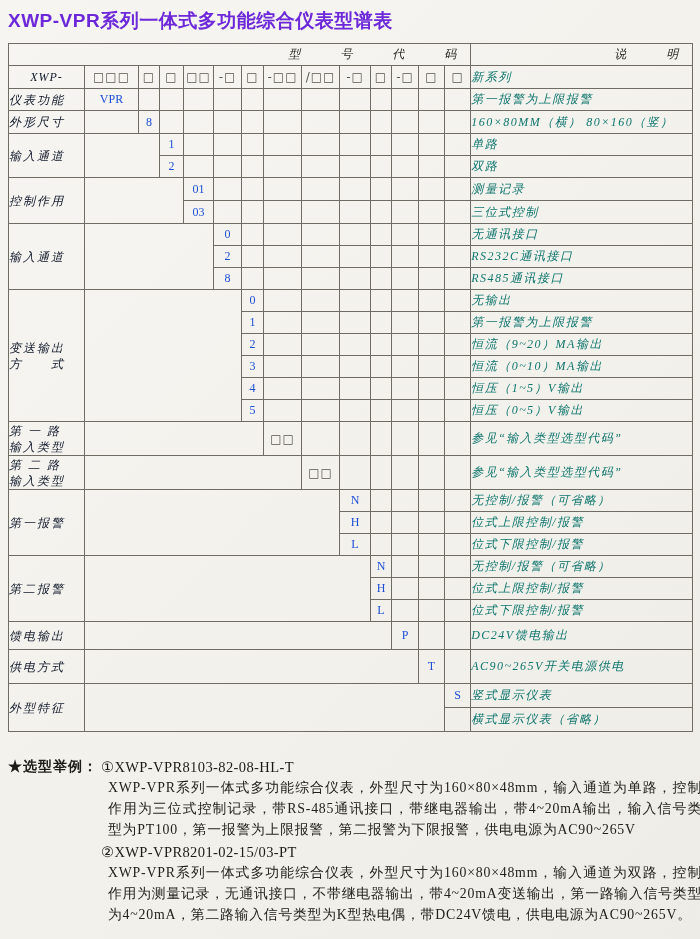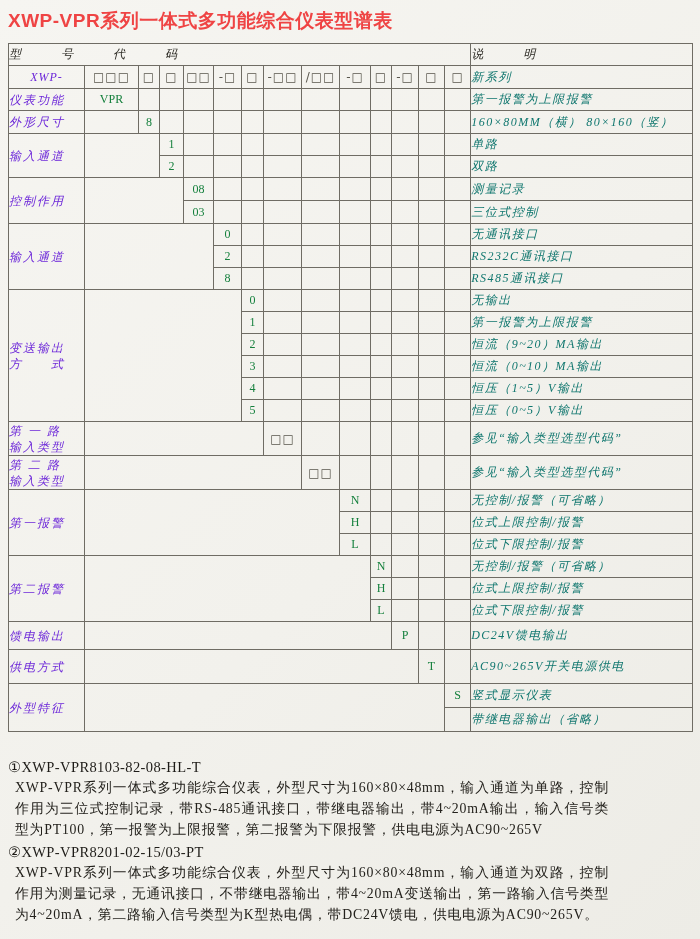--- a/index.html
+++ b/index.html
@@ -6,46 +6,46 @@
   body{
     width:700px;height:939px;overflow:hidden;position:relative;
     background:linear-gradient(135deg,#f6f5f1 0%,#f2f1ec 55%,#edecE6 100%);
     font-family:"Liberation Serif","DejaVu Serif",serif;
     color:#26241f;
   }
   .page{padding:6px 0 0 8px;}
   .title{
     font-family:"Liberation Sans","DejaVu Sans",sans-serif;
     font-weight:bold;font-size:19px;letter-spacing:0.5px;
-    color:#ef4444;margin:2px 0 9px 0;
+    color:#6d28d9;margin:2px 0 9px 0;
   }
   table.spec{
     border-collapse:collapse;table-layout:fixed;width:684px;
   }
   table.spec td{
     border:1px solid #6f6c64;overflow:hidden;
     font-size:12px;vertical-align:middle;padding:0;
   }
   tr.r{height:22px;}
   tr.r-xwp{height:23px;}
   tr.r-tall{height:34px;margin-left:48px;}
   tr.r-feed{height:28px;}
   tr.r-pow{height:34px;}
   tr.r-shape{height:24px;}
   td.hdr{
-    text-align:left;font-style:italic;font-size:13.5px;
+    text-align:right;font-style:italic;font-size:13.5px;
     letter-spacing:14px;color:#2a2822;
   }
   td.lbl{
     font-style:italic;letter-spacing:2px;font-size:12.5px;
-    padding:1px 2px 1px 10px;white-space:pre-line;line-height:16px;color:#6d28d9;
+    padding:1px 2px 1px 10px;white-space:pre-line;line-height:16px;color:#0f172a;
   }
   td.lbl-c{text-align:center;padding-left:2px;letter-spacing:1px;}
   td.val{
-    text-align:center;font-size:12px;color:#15803d;letter-spacing:0;
+    text-align:center;font-size:12px;color:#1d4ed8;letter-spacing:0;
   }
   td.code-cell{
     text-align:center;font-size:11.5px;color:#59564d;
     letter-spacing:1px;font-family:"DejaVu Sans","Liberation Sans",sans-serif;
   }
   td.desc{
     font-style:italic;font-size:12px;letter-spacing:1.5px;
     padding:1px 2px 1px 9px;color:#0f766e;
   }
   td.g,td.blank{background:transparent;}
@@ -179,21 +179,21 @@
           <td class="g"></td>
           <td class="g"></td>
           <td class="g"></td>
           <td class="g"></td>
       <td class="desc">双路</td>
     </tr>
 
     <tr class="r-xwp">
       <td class="lbl" rowspan="2">控制作用</td>
       <td class="blank" rowspan="2" colspan="3"></td>
-      <td class="val">08</td>
+      <td class="val">01</td>
       <td class="g"></td>
           <td class="g"></td>
           <td class="g"></td>
           <td class="g"></td>
           <td class="g"></td>
           <td class="g"></td>
           <td class="g"></td>
           <td class="g"></td>
           <td class="g"></td>
       <td class="desc">测量记录</td>
@@ -417,26 +417,27 @@
     </tr>
 
     <tr class="r-shape">
       <td class="lbl" rowspan="2">外型特征</td>
       <td class="blank" rowspan="2" colspan="12"></td>
       <td class="val">S</td>
       <td class="desc">竖式显示仪表</td>
     </tr>
     <tr class="r-shape">
       <td class="val"></td>
-      <td class="desc">带继电器输出（省略）</td>
+      <td class="desc">横式显示仪表（省略）</td>
     </tr>
   </tbody>
     </table>
 
   <div class="examples">
+    <div class="ex-heading">★选型举例：</div>
     <div class="ex-items">
       <div class="ex-item">
         <div class="ex-code">①XWP-VPR8103-82-08-HL-T</div>
         <div class="ex-text">XWP-VPR系列一体式多功能综合仪表，外型尺寸为160×80×48mm，输入通道为单路，控制作用为三位式控制记录，带RS-485通讯接口，带继电器输出，带4~20mA输出，输入信号类型为PT100，第一报警为上限报警，第二报警为下限报警，供电电源为AC90~265V</div>
       </div>
       <div class="ex-item">
         <div class="ex-code">②XWP-VPR8201-02-15/03-PT</div>
         <div class="ex-text">XWP-VPR系列一体式多功能综合仪表，外型尺寸为160×80×48mm，输入通道为双路，控制作用为测量记录，无通讯接口，不带继电器输出，带4~20mA变送输出，第一路输入信号类型为4~20mA，第二路输入信号类型为K型热电偶，带DC24V馈电，供电电源为AC90~265V。</div>
       </div>
     </div>

